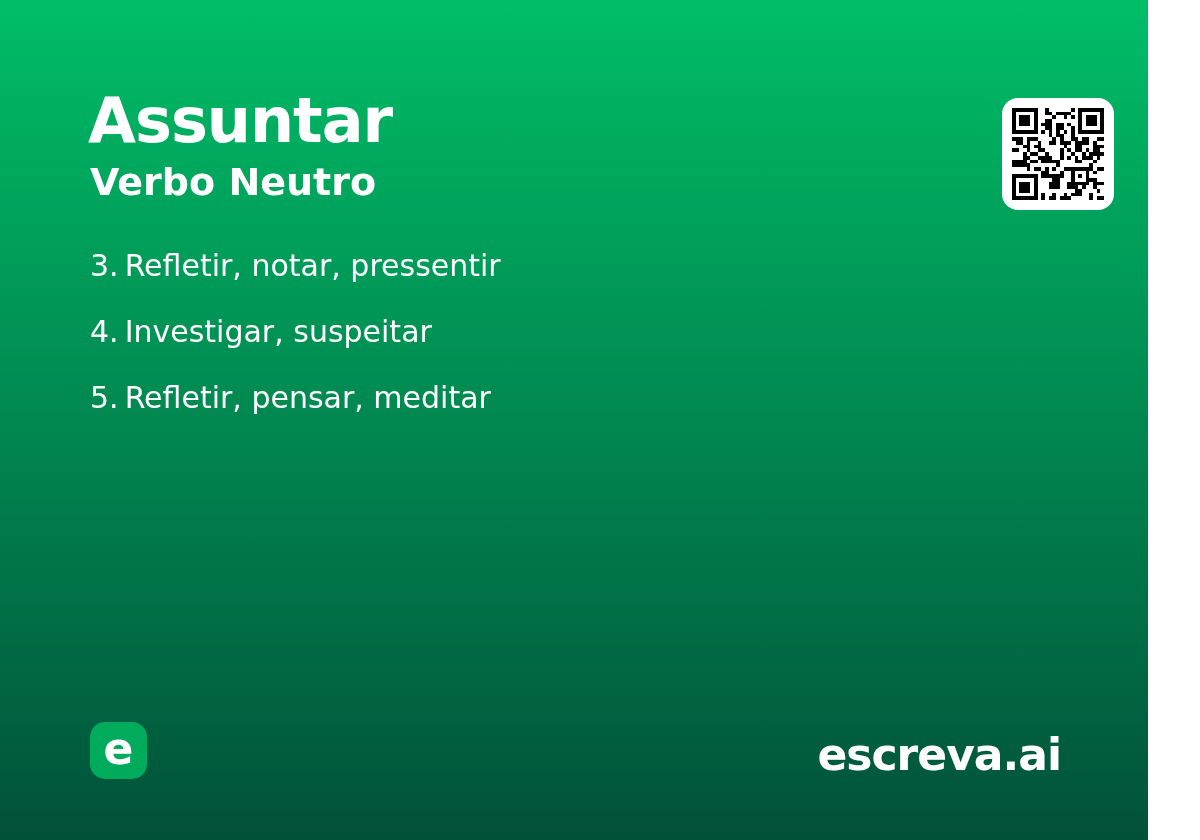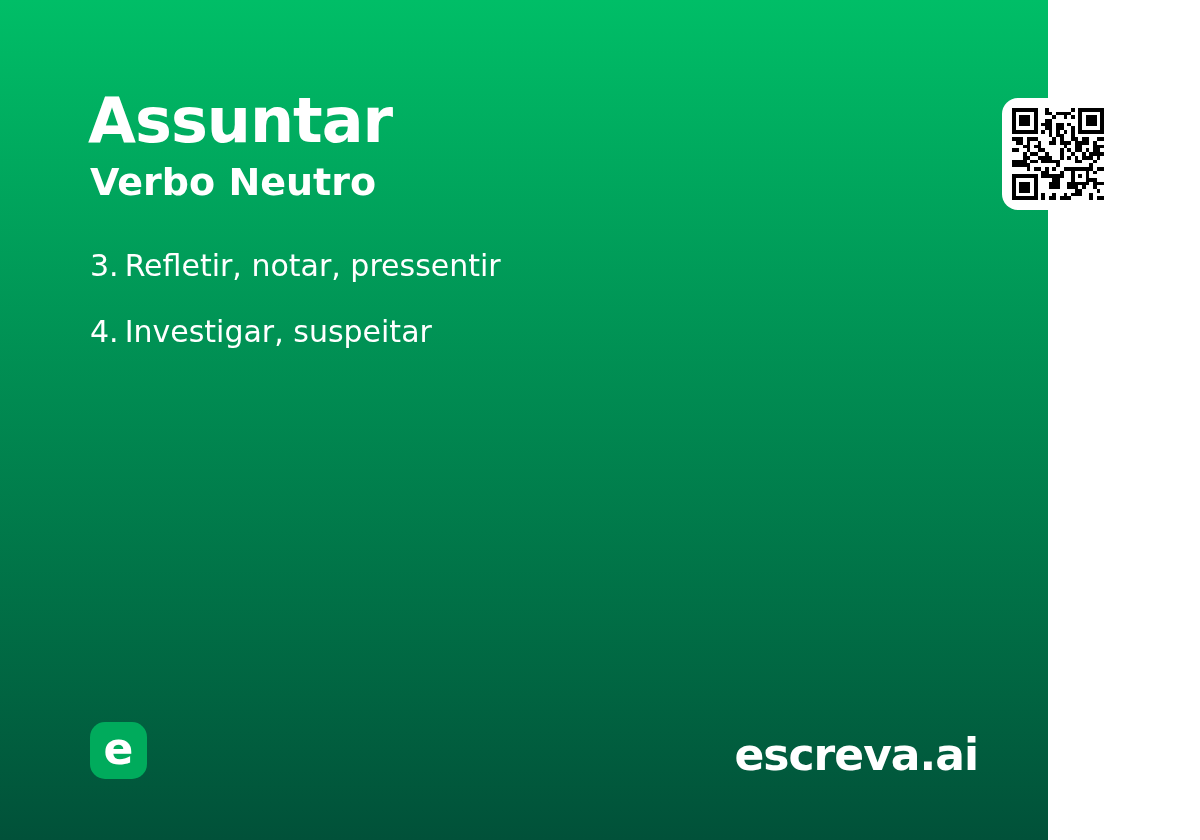--- a/index.html
+++ b/index.html
@@ -8,21 +8,21 @@
     --logo-green:#00AB5C;
     --text:#FFFFFF;
     --qr-foreground:#000000;
     --qr-background:#FFFFFF;
   }
   *{margin:0;padding:0;box-sizing:border-box;}
   html,body{width:1200px;height:840px;overflow:hidden;}
   body{font-family:"DejaVu Sans","Liberation Sans",sans-serif;}
   .card{
     position:relative;
-    width:1048px;height:840px;
+    width:1148px;height:840px;
     background:linear-gradient(180deg,var(--gradient-top) 0%,var(--gradient-bottom) 100%);
     color:var(--text);
   }
   .title{
     position:absolute;left:88px;top:90px;
     font-size:62px;font-weight:bold;line-height:1;
     letter-spacing:-1px;
   }
   .subtitle{
     position:absolute;left:90px;top:163px;
@@ -48,21 +48,21 @@
     position:absolute;left:90px;top:722px;
     width:57px;height:57px;border-radius:15px;
     background:var(--logo-green);
     display:flex;align-items:center;justify-content:center;
   }
   .logo-chip .logo-letter{
     font-size:44px;font-weight:bold;line-height:1;color:var(--text);
     position:relative;top:-2px;
   }
   .brand{
-    position:absolute;right:70px;top:733px;
+    position:absolute;right:87px;top:733px;
     font-size:44px;font-weight:bold;line-height:1;
     letter-spacing:-1px;
   }
 </style>
 </head>
 <body>
 
 <div class="card">
 
   <h1 class="title">Assuntar</h1>
@@ -375,20 +375,23 @@
       </svg>
   </div>
 
   <div class="definitions">
     <div class="definition-item">
       <span class="num">3.</span><span>Refletir, notar, pressentir</span>
     </div>
     <div class="definition-item">
       <span class="num">4.</span><span>Investigar, suspeitar</span>
     </div>
+    <div class="definition-item">
+      <span class="num">5.</span><span>Refletir, pensar, meditar</span>
+    </div>
   </div>
 
   <div class="logo-chip">
     <span class="logo-letter">e</span>
   </div>
 
   <div class="brand">escreva.ai</div>
 
 </div>
 

